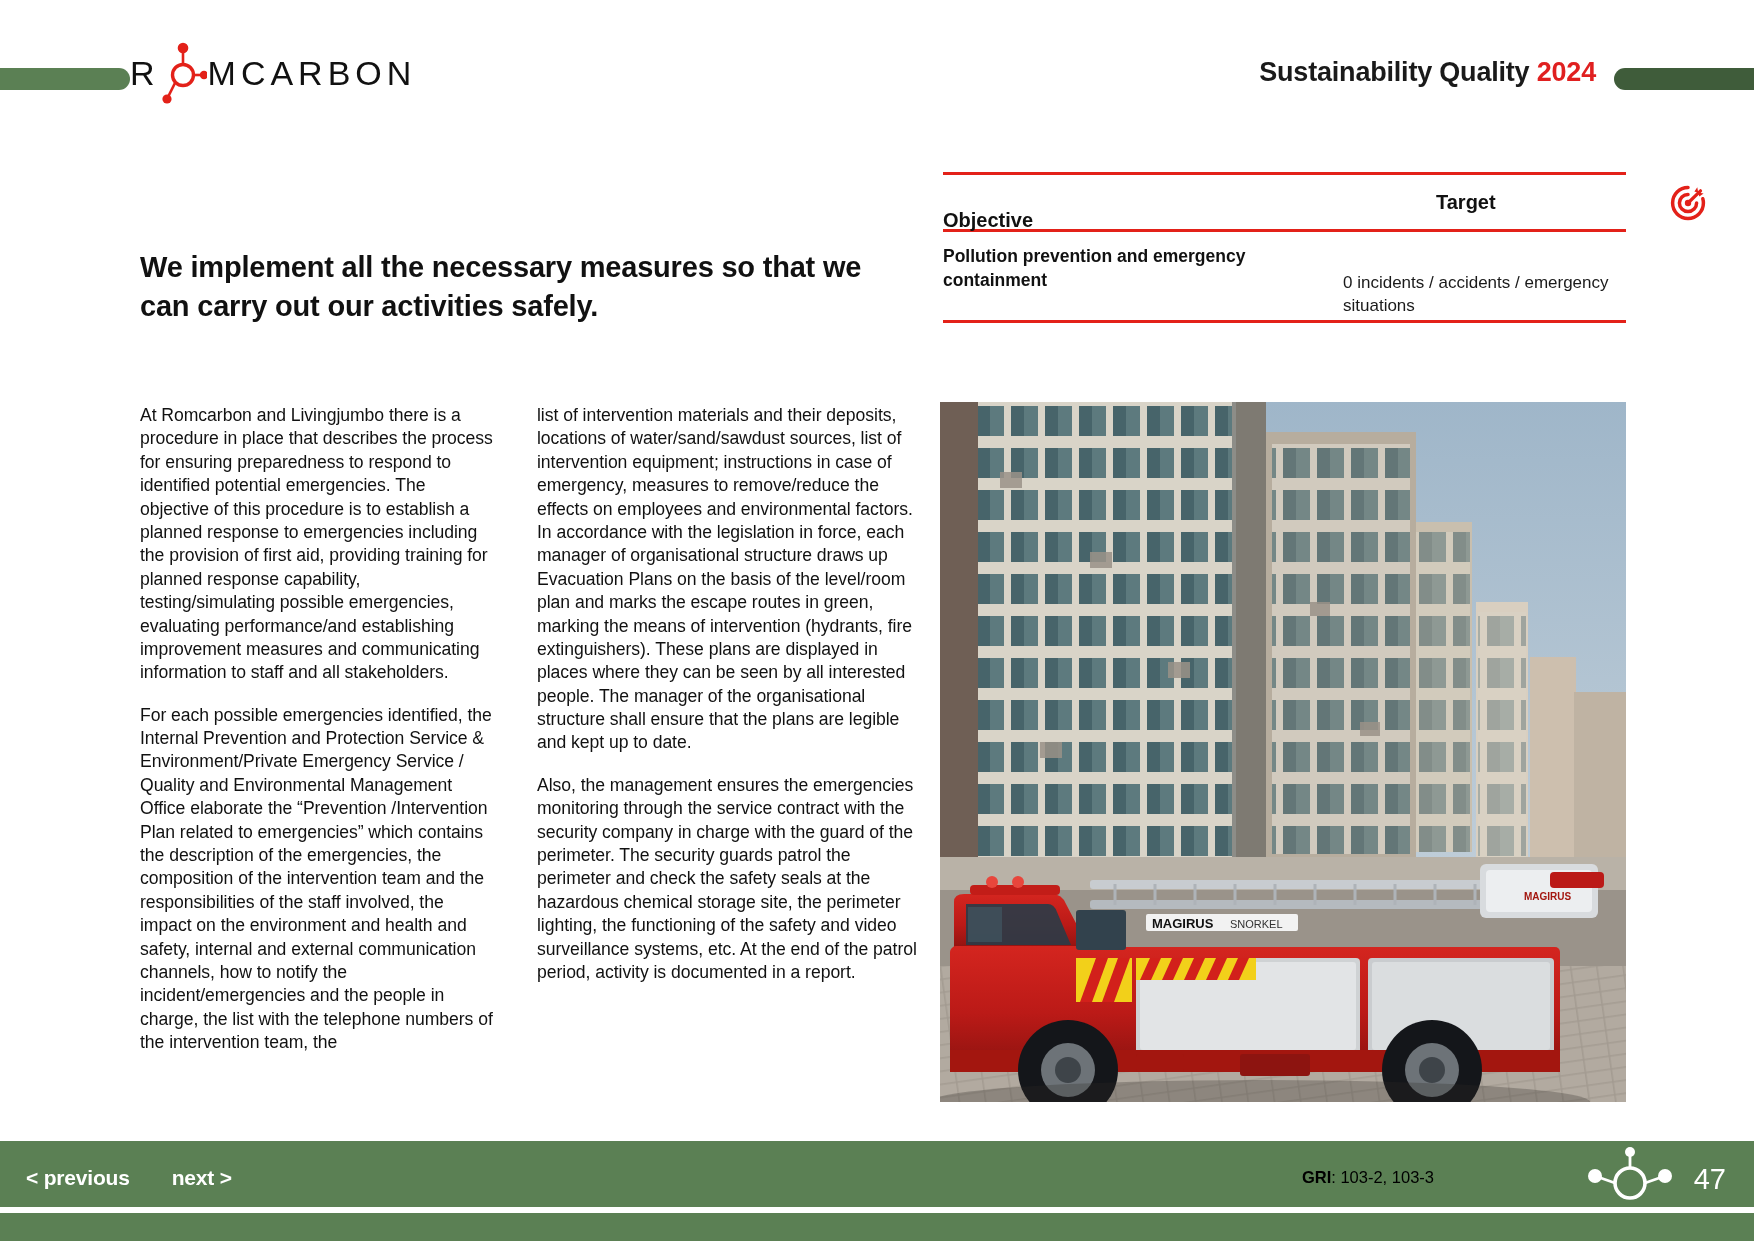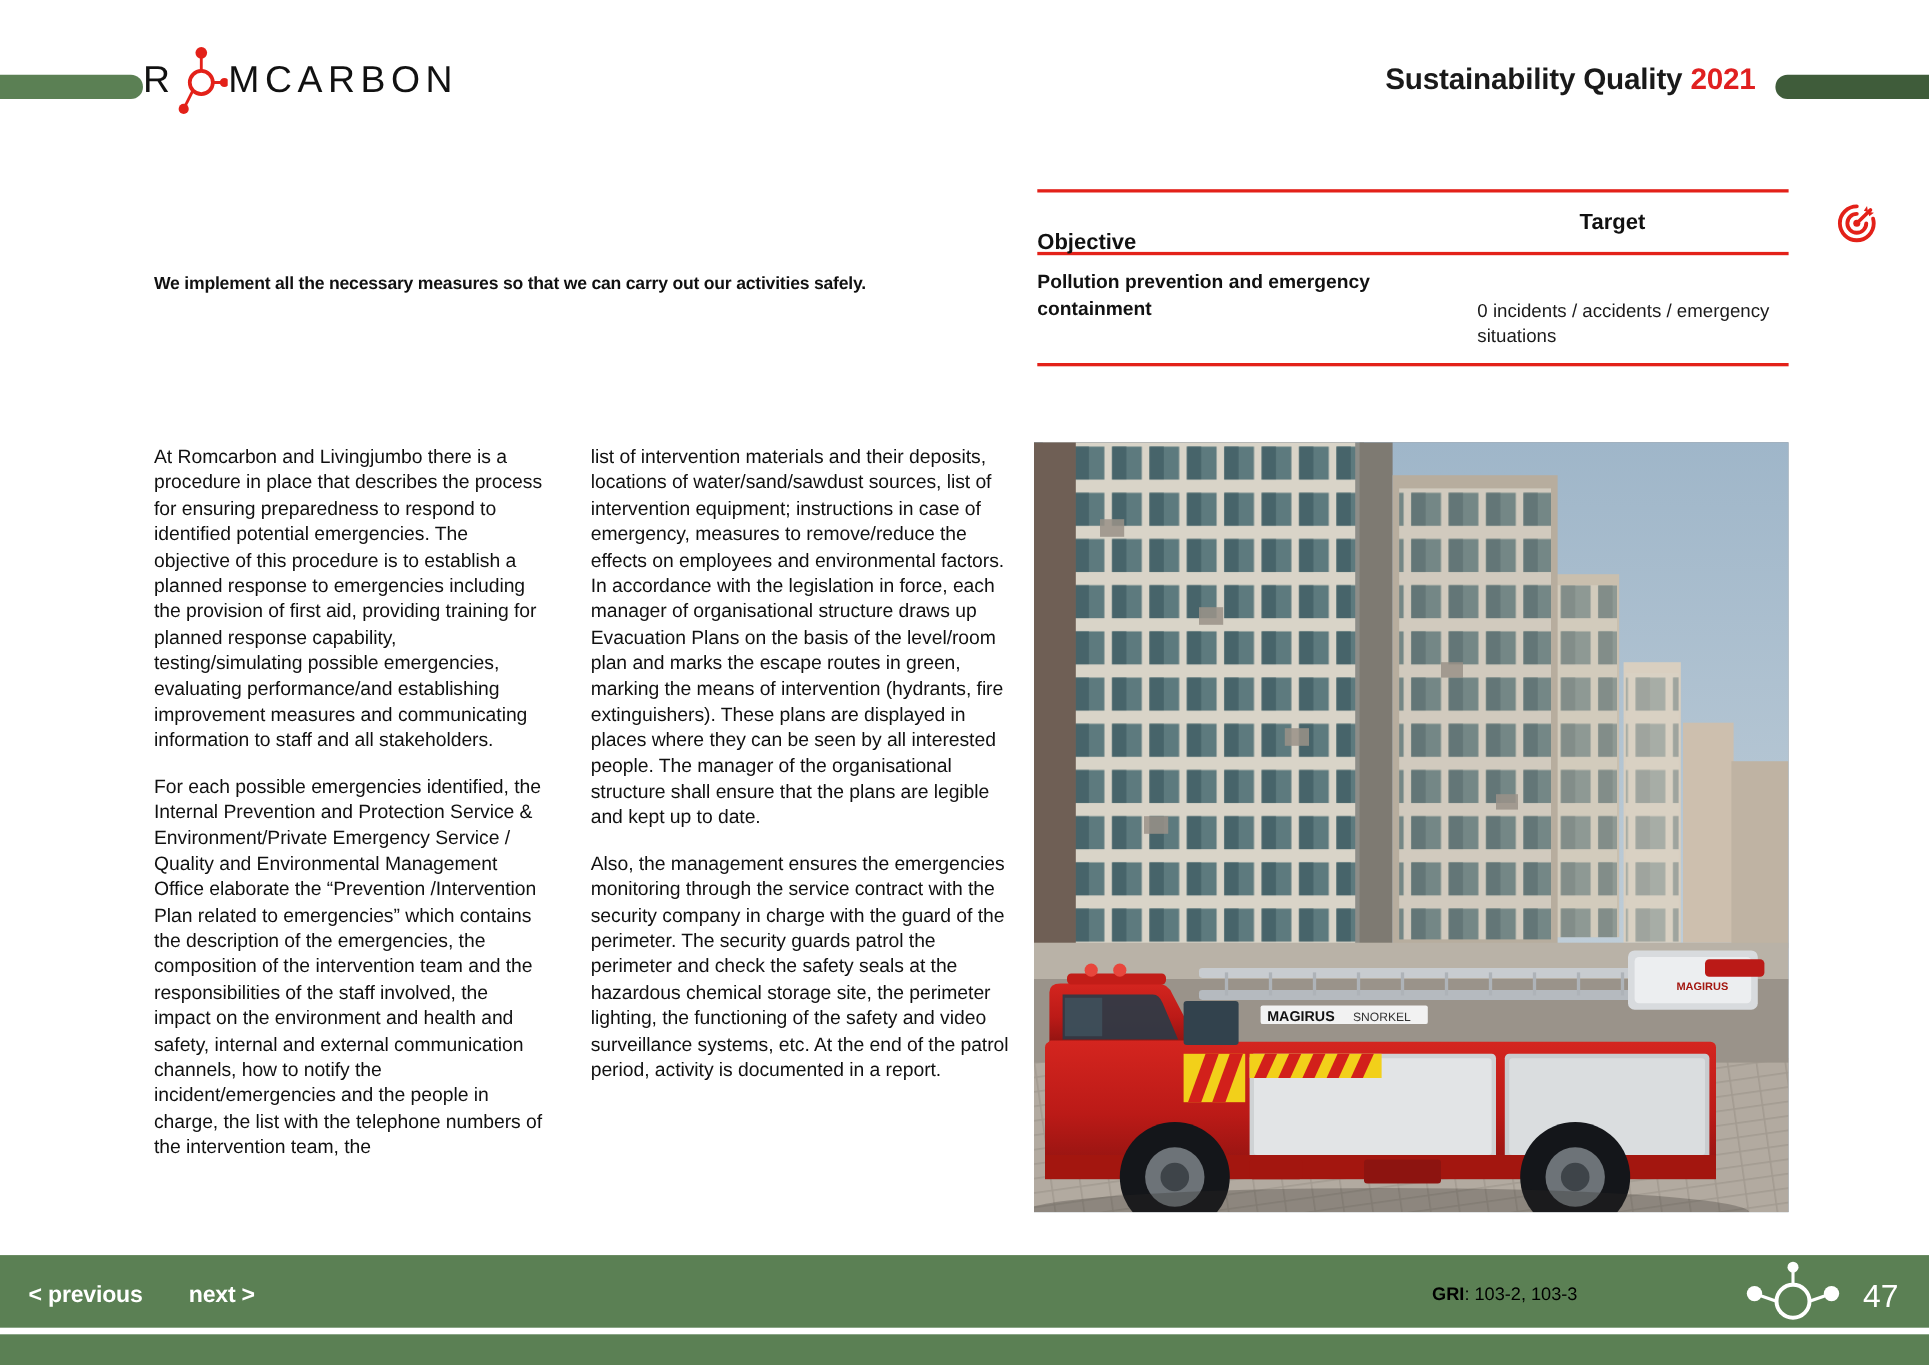--- a/index.html
+++ b/index.html
@@ -76,21 +76,21 @@
     left: 140px; top: 158px;
     font-size: 32px;
     font-weight: bold;
     color: #111111;
     letter-spacing: -0.3px;
   }
   .lede {
     position: absolute;
     left: 140px; top: 248px;
     width: 760px;
-    font-size: 16px;
+    font-size: 29px;
     font-weight: bold;
     line-height: 1.35;
     color: #111111;
     letter-spacing: -0.2px;
   }
 
   
   .kpi-table {
     position: absolute;
     left: 943px; top: 172px;
@@ -127,21 +127,21 @@
     padding-left: 93px;
   }
   .kpi-icon {
     position: absolute;
     right: -83px;
     top: 8px;
     width: 40px; height: 40px;
   }
   .kpi-body {
     display: flex;
-    padding: 13px 0 12px 0;
+    padding: 13px 0 2px 0;
     min-height: 74px;
   }
   .kpi-objective-cell {
     flex: 0 0 400px;
     font-size: 17.5px;
     font-weight: bold;
     line-height: 1.35;
     color: #111;
     padding-right: 18px;
   }
@@ -246,21 +246,21 @@
           <line x1="14" y1="41" x2="7" y2="55" stroke="#e32119" stroke-width="2.6"></line>
           <circle cx="22" cy="6" r="5.3" fill="#e32119"></circle>
           <circle cx="43" cy="33" r="4.2" fill="#e32119"></circle>
           <circle cx="6" cy="57" r="4.6" fill="#e32119"></circle>
         </svg>
       </span>
       <span class="logo-text-post">MCARBON</span>
     </div>
 
     <div class="report-title">
-      <span>Sustainability Quality </span><span class="year">2021</span>
+      <span>Sustainability Quality </span><span class="year">2024</span>
     </div>
   </div>
 
   <div class="lede">We implement all the necessary measures so that we can carry out our activities safely.</div>
 
   <div class="kpi-table">
     <div class="kpi-rule-top"></div>
     <div class="kpi-head">
       <div class="kpi-head-objective">Objective</div>
       <div class="kpi-head-target">Target</div>

